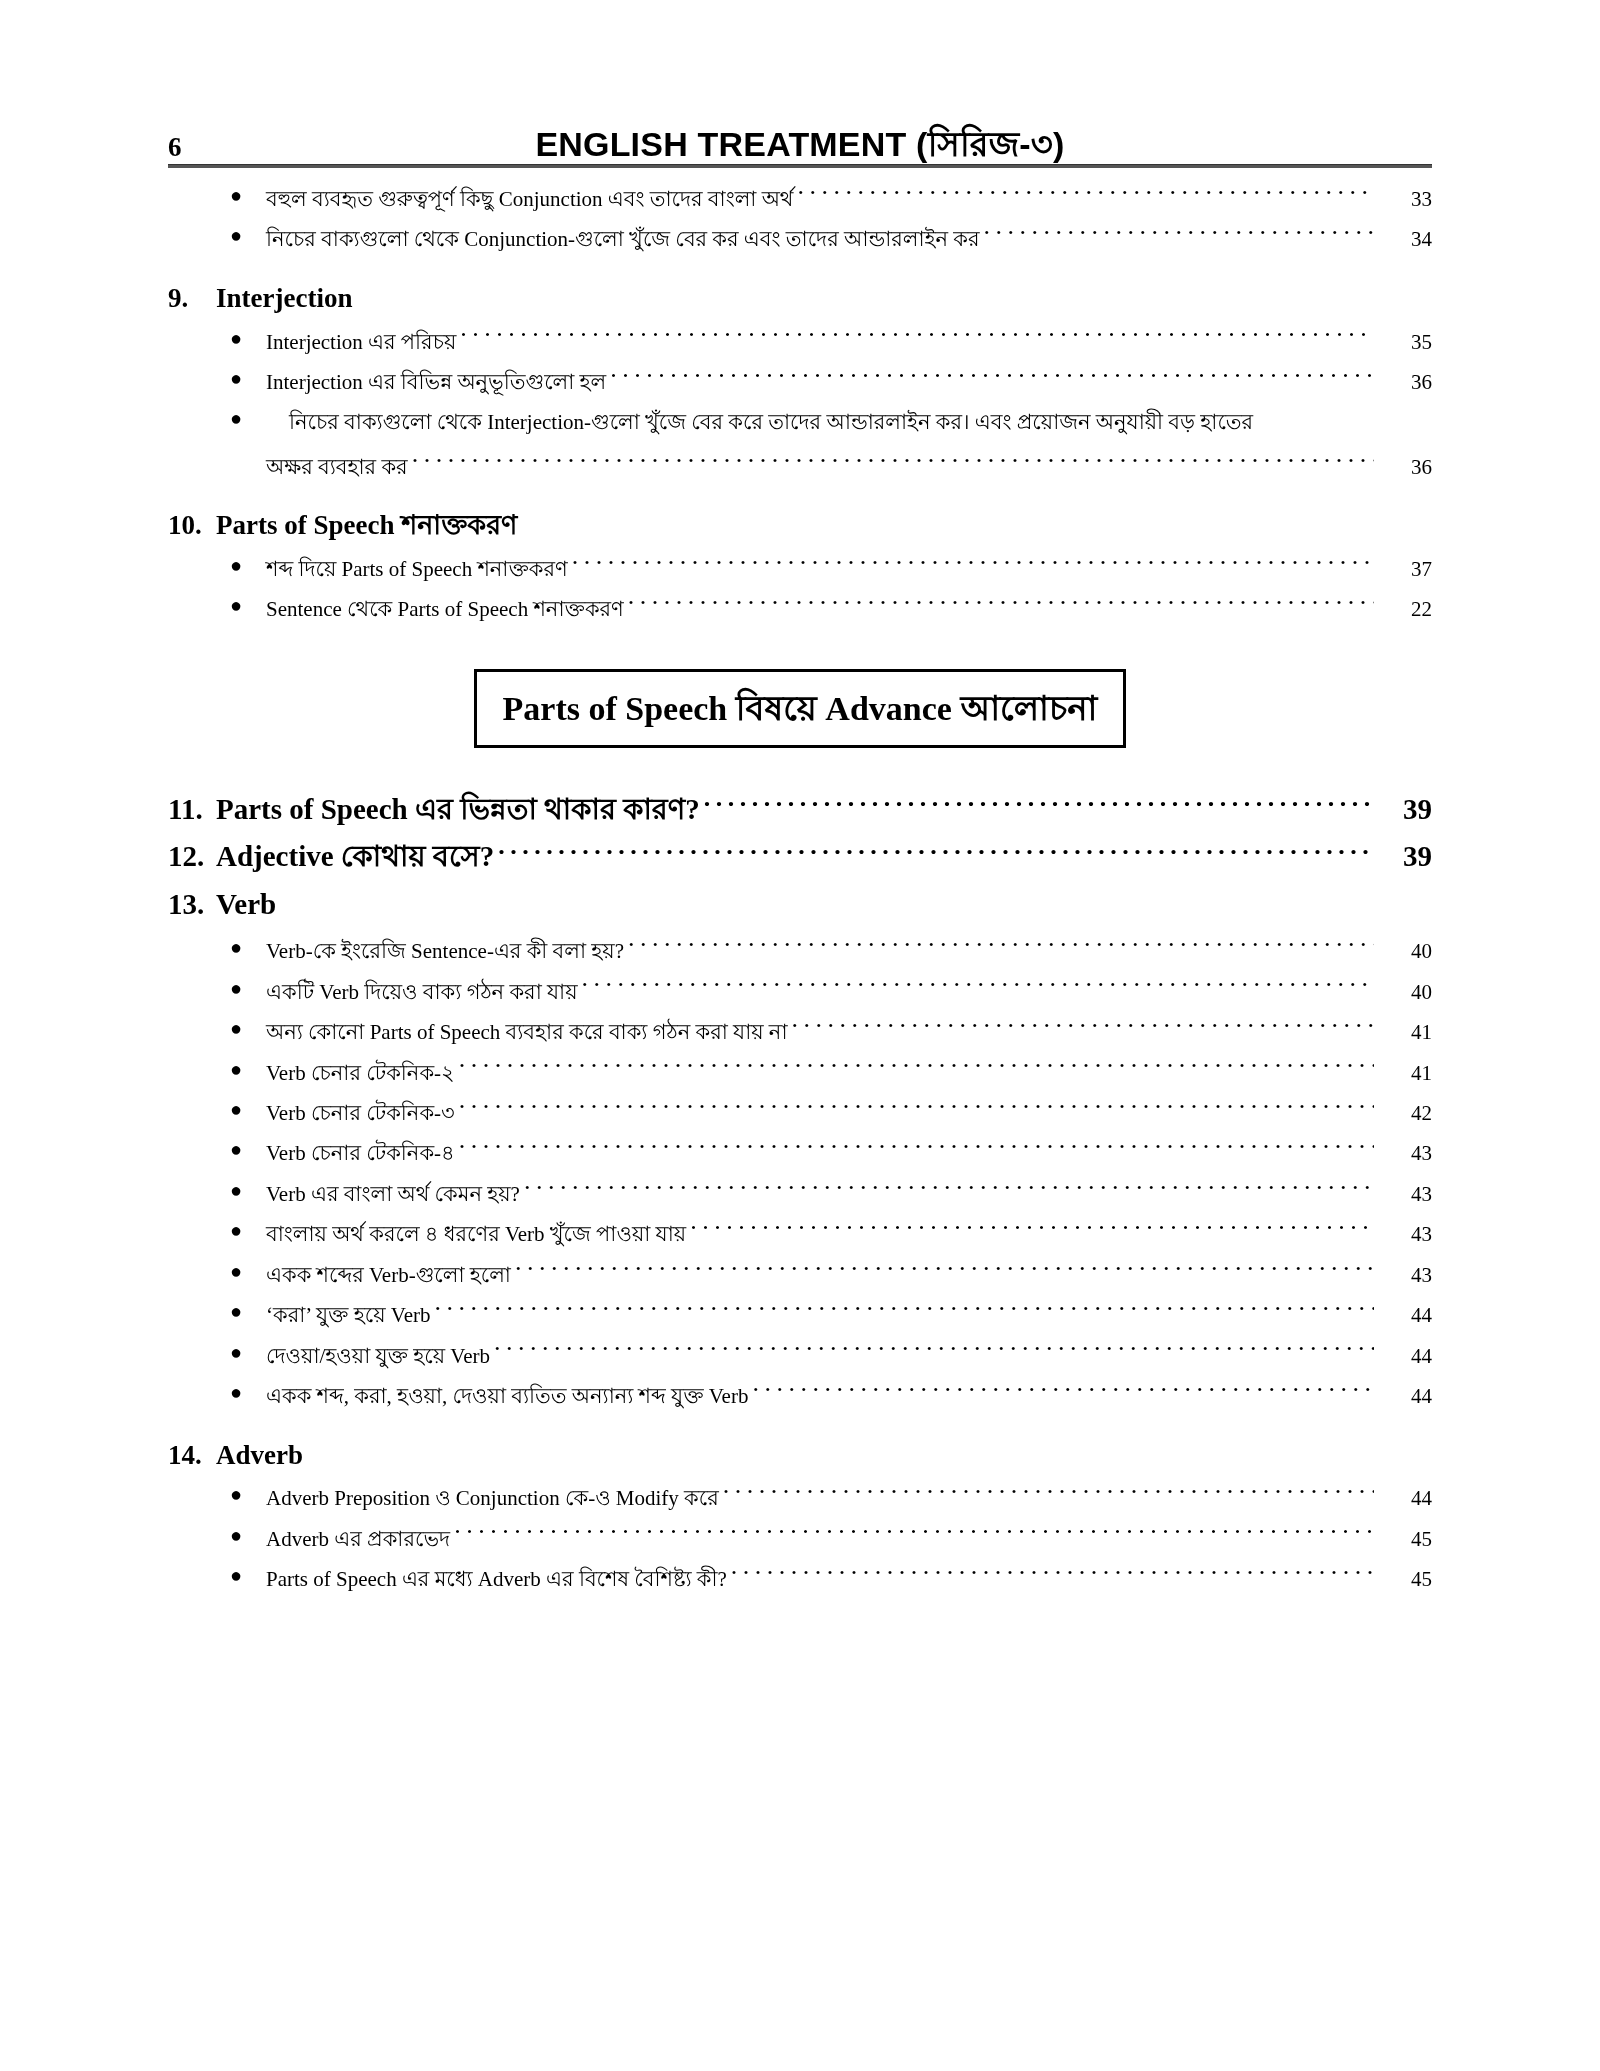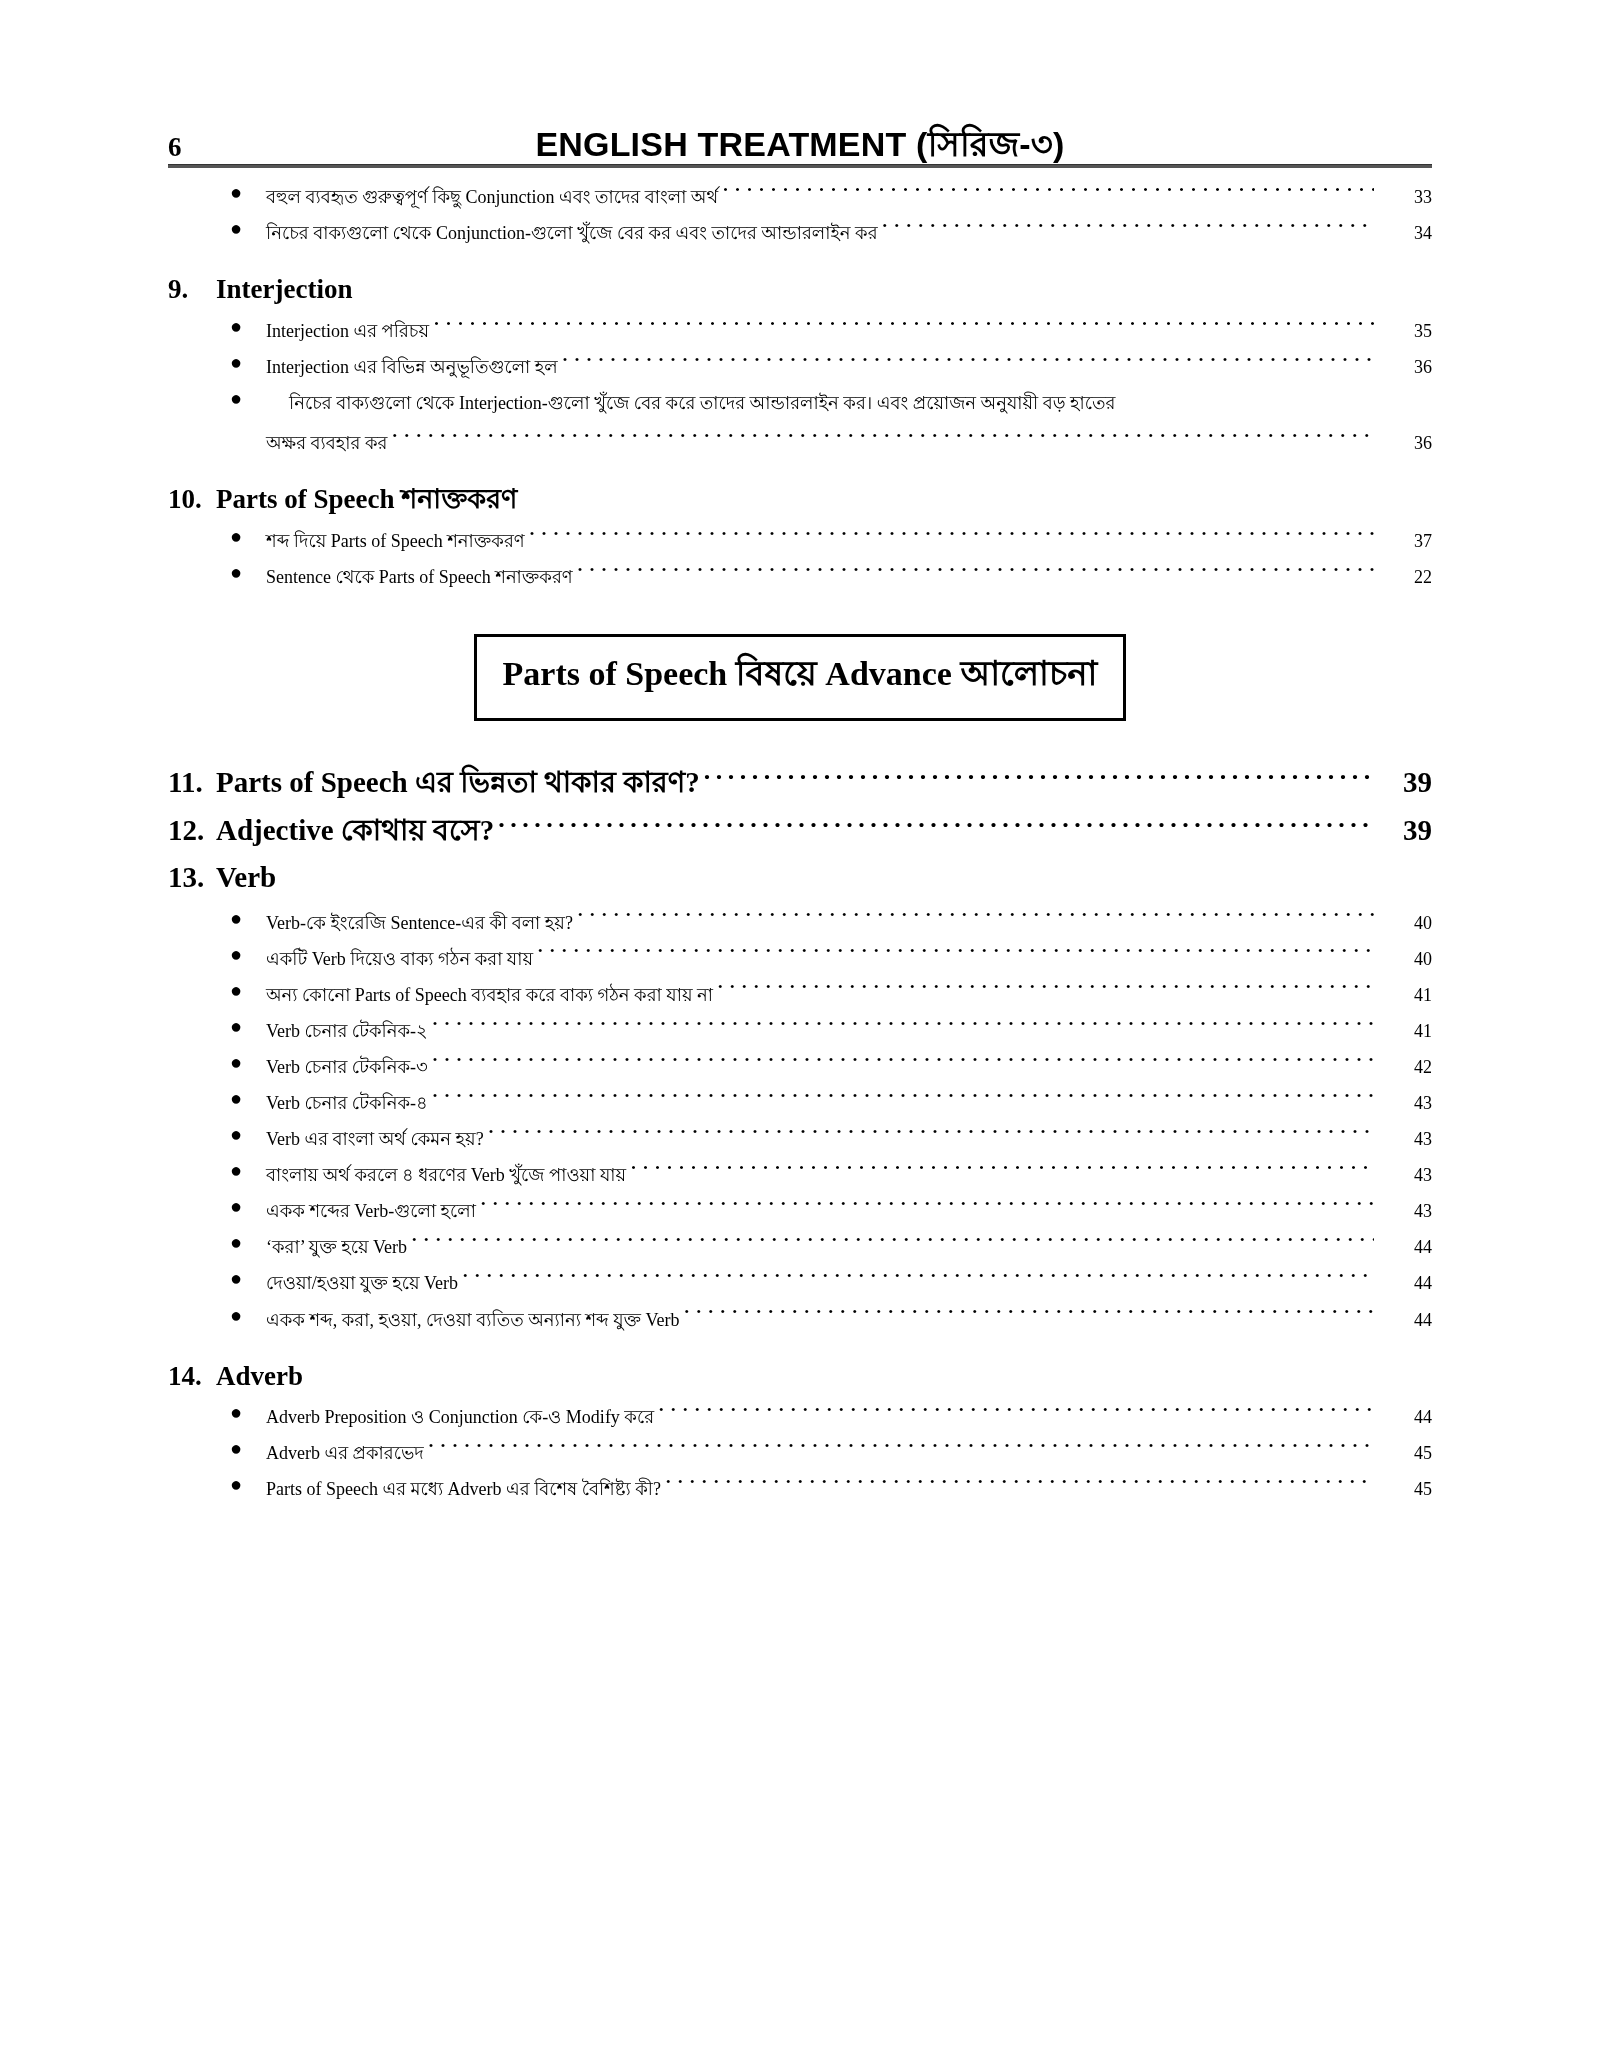--- a/index.html
+++ b/index.html
@@ -88,21 +88,21 @@
   }
   .toc-num-row .sec-num {
     flex: 0 0 auto;
     width: 48px;
   }
 
   .toc-item {
     display: flex;
     align-items: baseline;
     font-family: "Liberation Serif", serif;
-    font-size: 18px;
+    font-size: 21px;
     line-height: 1.45;
     margin-top: 10px;
     padding-left: 62px;
   }
   .bullet {
     flex: 0 0 auto;
     width: 36px;
     font-size: 20px;
     line-height: 1;
     position: relative;
@@ -161,21 +161,21 @@
 
   
   .banner-wrap {
     display: flex;
     justify-content: center;
     margin-top: 44px;
     margin-bottom: 40px;
   }
   .banner {
     border: 3px solid #000000;
-    padding: 10px 26px 14px 26px;
+    padding: 10px 26px 6px 26px;
     font-family: "Liberation Serif", serif;
     font-size: 34px;
     font-weight: 700;
     white-space: nowrap;
     background: #ffffff;
   }
 </style>
 </head>
 <body>
 

